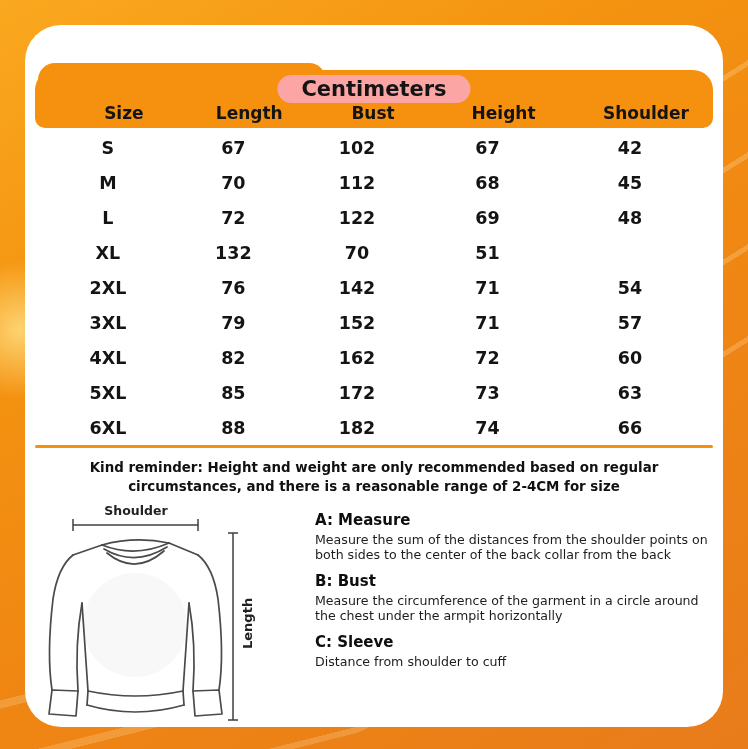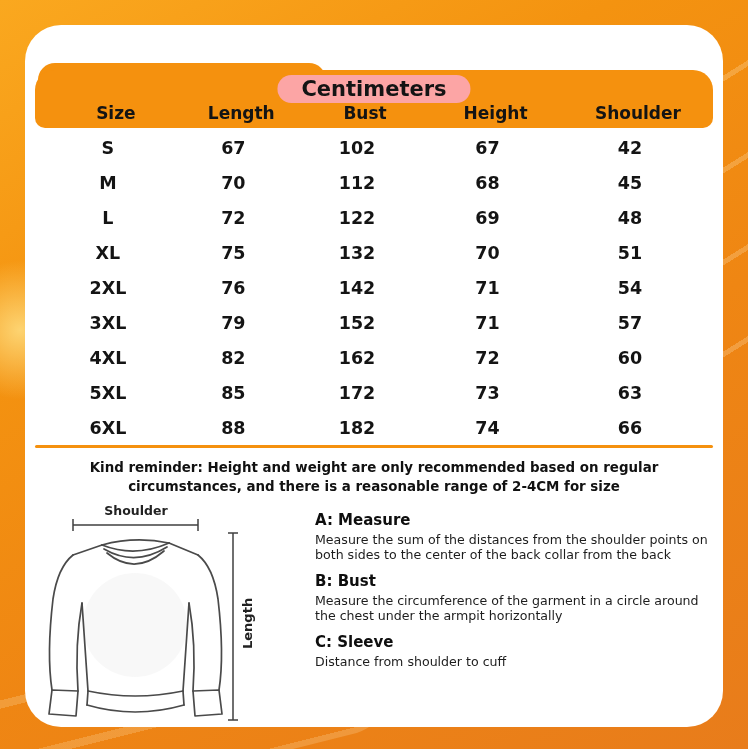--- a/index.html
+++ b/index.html
@@ -47,21 +47,21 @@
   .thead{
     position:absolute;left:35px;top:70px;width:678px;height:58px;
     background:var(--brand);border-radius:20px 20px 10px 10px;
   }
   .cm-pill{
     position:absolute;left:50%;top:5px;transform:translateX(-50%);
     background:#fca5a5;border-radius:14px;padding:2px 24px;
     font-size:21px;font-weight:700;color:var(--ink);white-space:nowrap;
   }
   .cols{
-    position:absolute;left:8px;bottom:0;width:100%;height:30px;
+    position:absolute;left:16px;bottom:0;width:100%;height:30px;
     display:grid;grid-template-columns:21.5% 15.5% 21% 17.5% 24.5%;
   }
   .cols .cell{font-weight:700;font-size:17px;}
   .cell{
     display:flex;align-items:center;justify-content:center;
     color:var(--ink);
   }
   .tbody{position:absolute;left:35px;top:130px;width:678px;}
   .trow{
     height:35px;display:grid;grid-template-columns:21.5% 15.5% 21% 17.5% 24.5%;
@@ -126,21 +126,20 @@
     </div>
     <div class="trow">
       <div class="cell">L</div>
       <div class="cell">72</div>
       <div class="cell">122</div>
       <div class="cell">69</div>
       <div class="cell">48</div>
     </div>
     <div class="trow">
       <div class="cell">XL</div>
-      <div class="cell">75</div>
       <div class="cell">132</div>
       <div class="cell">70</div>
       <div class="cell">51</div>
     </div>
     <div class="trow">
       <div class="cell">2XL</div>
       <div class="cell">76</div>
       <div class="cell">142</div>
       <div class="cell">71</div>
       <div class="cell">54</div>

